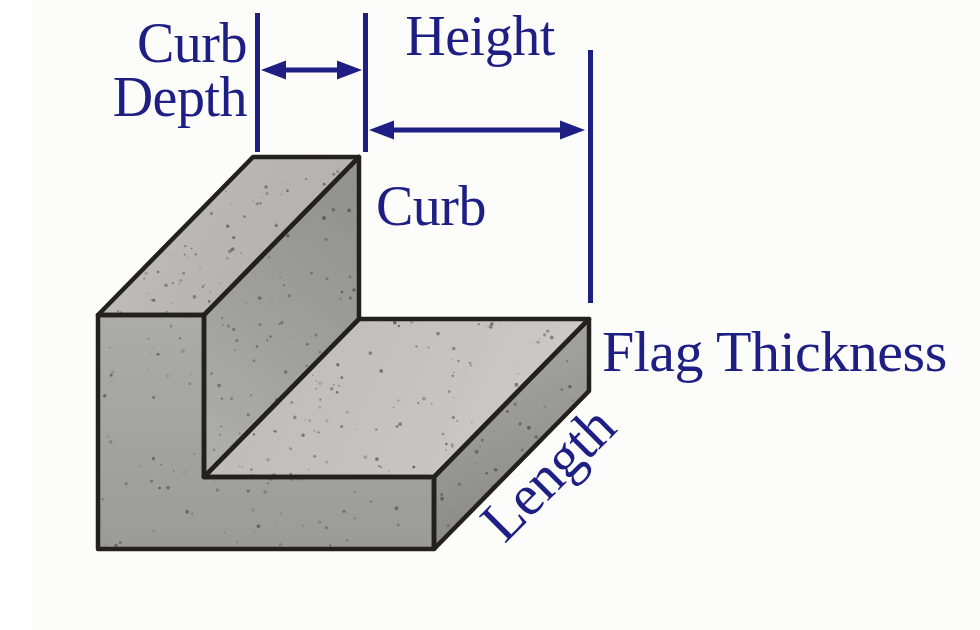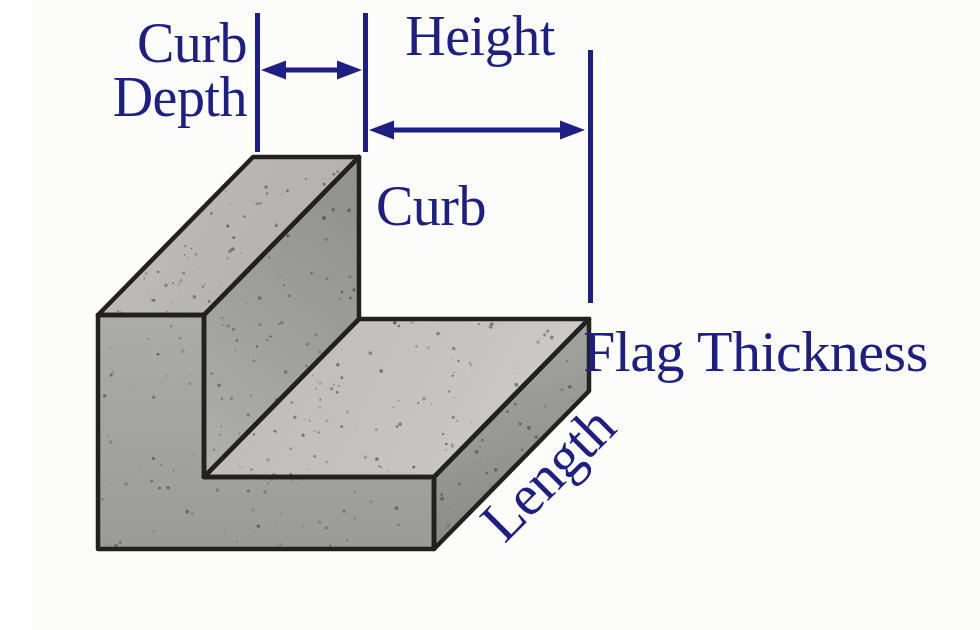--- a/index.html
+++ b/index.html
@@ -15,21 +15,21 @@
     color:var(--ann,#1e1f85);
     font-size:56px;
     line-height:54px;
     letter-spacing:-0.5px;
     white-space:nowrap;
     user-select:none;
   }
   .label-curb-depth{top:16px;right:765px;text-align:right;}
   .label-gutter-width{top:9px;left:448px;transform:translateX(-50%);text-align:center;}
   .label-curb-height{top:177px;left:344px;line-height:58px;text-align:left;}
-  .label-flag-thickness{top:325px;left:551px;font-size:58px;}
+  .label-flag-thickness{top:325px;left:570px;font-size:58px;}
   .label-length{
     top:474px;left:516px;font-size:58px;
     transform:translate(-50%,-50%) rotate(-45deg);
   }
 </style>
 </head>
 <body>
 
 <div class="stage" style="background: rgb(252, 252, 250);">
 

